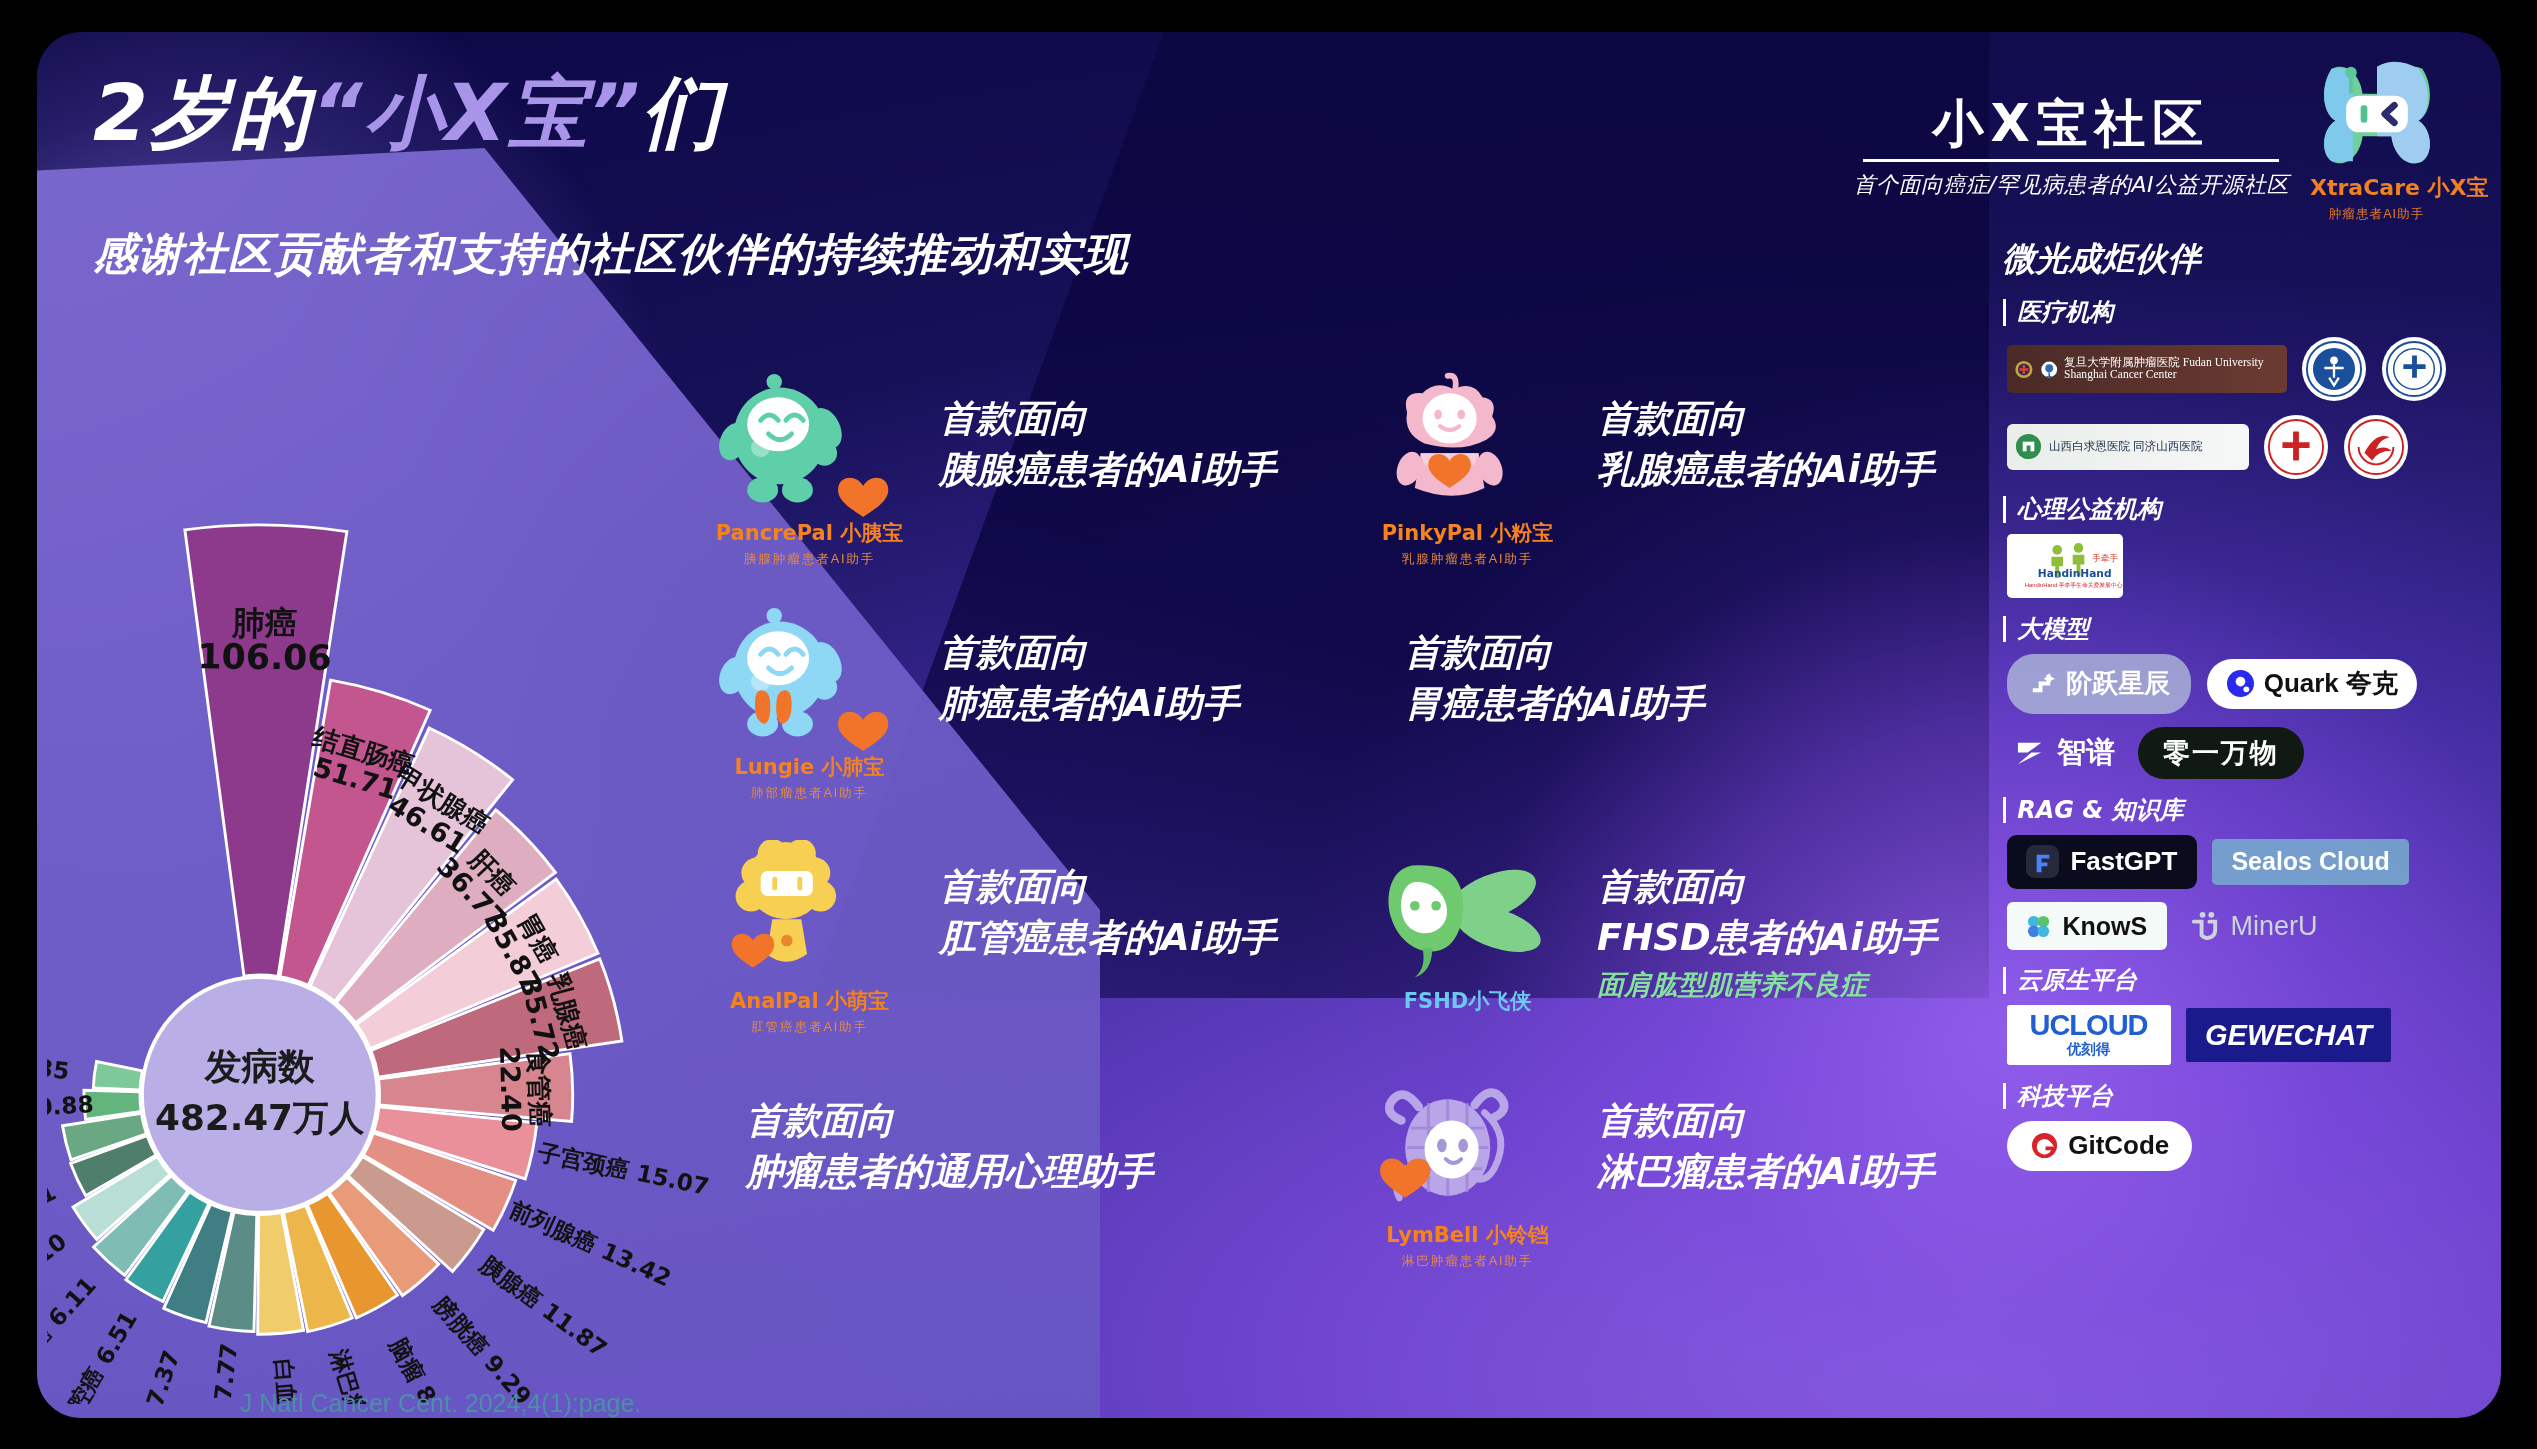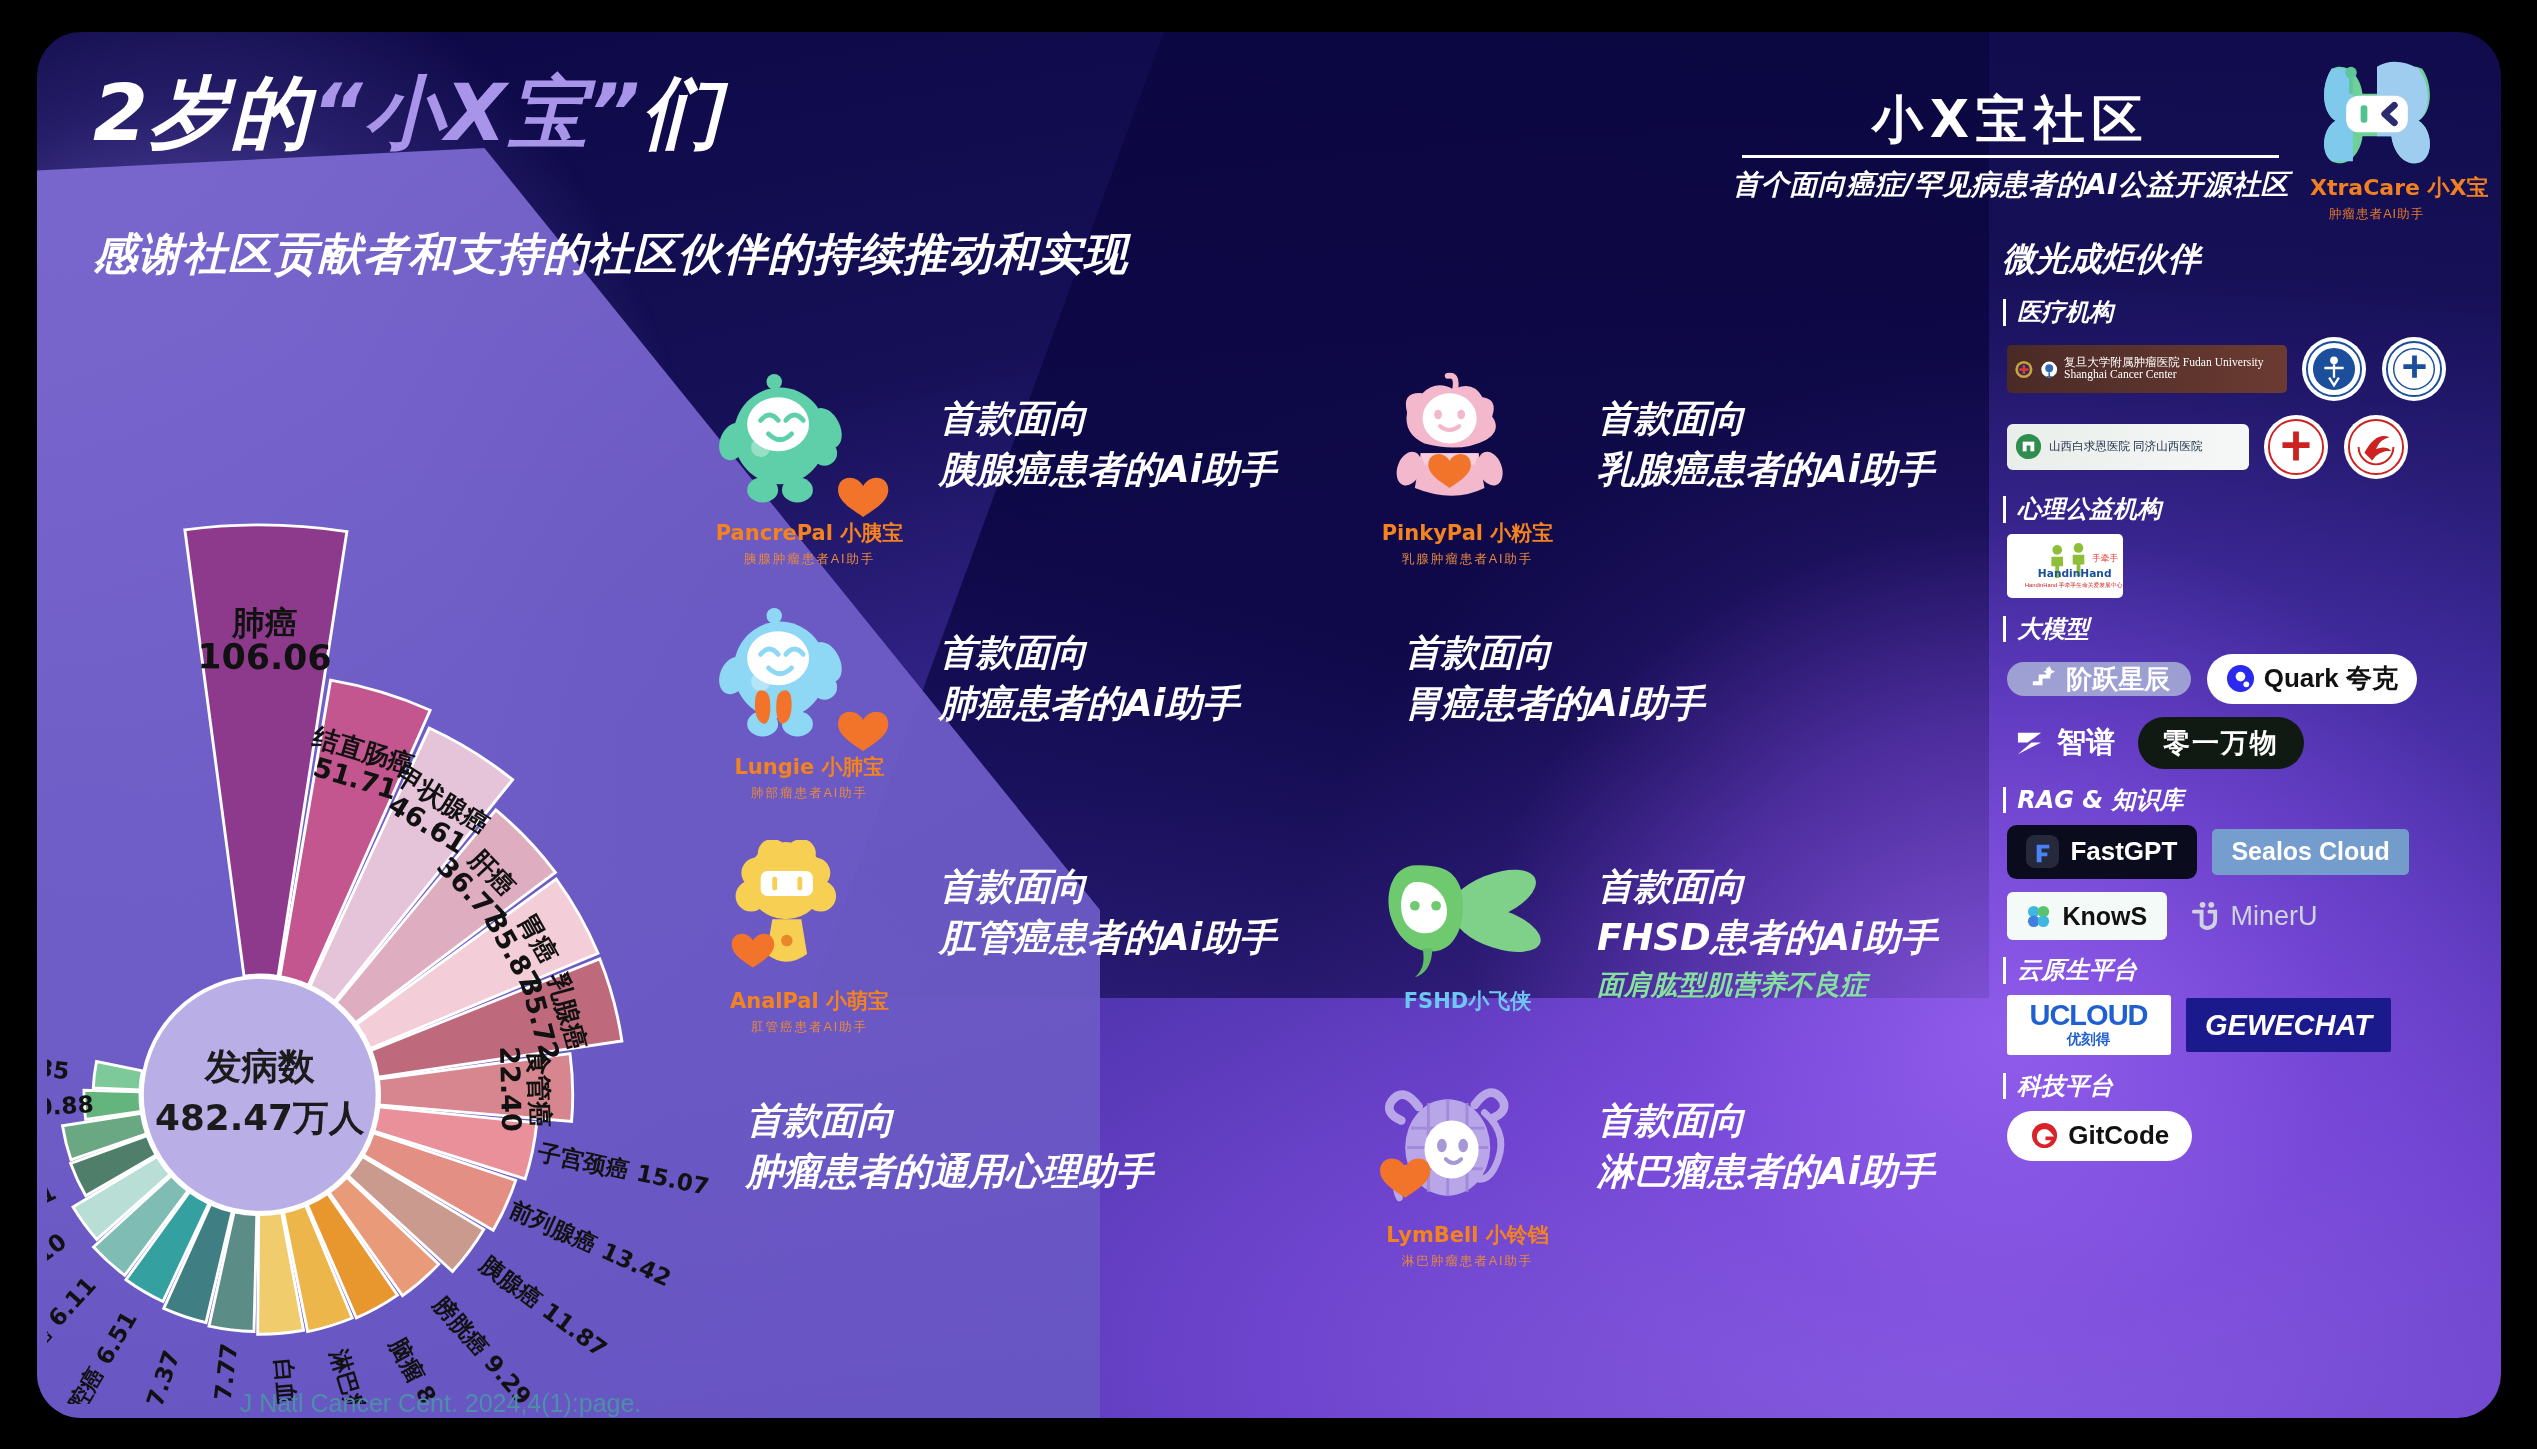--- a/index.html
+++ b/index.html
@@ -64,21 +64,21 @@
     font-family: "DejaVu Sans", sans-serif;
   }
   #brand { position: absolute; right: 58px; top: 29px; display: flex; align-items: center; gap: 21px; }
   #brandText { text-align: center; padding-top: 11.6px; }
   #brandText .bt-main {
     font-size: 51px; font-weight: 800; color: #fff; letter-spacing: 6.8px;
     font-family: "DejaVu Sans", sans-serif; line-height: 1.12;
   }
   #brandText .bt-rule { height: 2.9px; background: #fff; margin: 6.8px 9.7px 7.7px; }
   #brandText .bt-sub {
-    font-size: 28px; font-weight: 700; font-style: italic; color: #fff;
+    font-size: 22px; font-weight: 400; font-style: italic; color: #fff;
     letter-spacing: 0.5px; font-family: "DejaVu Sans", sans-serif;
   }
   #brandLogo { width: 133px; text-align: center; }
   .xlogo { width: 118px; height: 106px; margin: 0 auto; position: relative; }
   #brandLogo .bl-name {
     margin-top: 5.8px; font-size: 22px; font-weight: 800; color: #f08020;
     font-family: "DejaVu Sans", sans-serif; white-space: nowrap;
   }
   #brandLogo .bl-sub { margin-top: 2.9px; font-size: 12.6px; color: #e87a2a; letter-spacing: 1px; }
 
@@ -513,21 +513,21 @@
         <text x="60" y="20" font-size="9" fill="#e03a2f" font-family="DejaVu Sans, sans-serif">手牵手</text>
         <text x="4" y="36" font-size="11" font-weight="700" fill="#1b4f9c" font-family="DejaVu Sans, sans-serif">HandinHand</text>
       </svg>
       <span style="font-size:5.8px;color:#cc2222;">HandinHand 手牵手生命关爱发展中心</span>
             </div>
           </div>
         </div>
         <div class="sb-sec">
           <div class="sb-head">大模型</div>
           <div class="sb-body">
-            <div style="height:34px;border-radius:27px;background:rgba(185,200,220,0.72);display:inline-flex;align-items:flex-start;gap:9.7px;padding:0 21px;">
+            <div style="height:60px;border-radius:27px;background:rgba(185,200,220,0.72);display:inline-flex;align-items:center;gap:9.7px;padding:0 21px;">
               <svg width="29" height="29" viewBox="0 0 30 30">
                 <path d="M5 22h8v-7h8V6" stroke="#fff" stroke-width="4" fill="none"></path>
                 <path d="M22 4l2 4 4 2-4 2-2 4-2-4-4-2 4-2z" fill="#fff"></path>
               </svg>
         <span style="font-size:26px;font-weight:700;color:#fff;">阶跃星辰</span>
             </div>
             <div style="height:50px;border-radius:27px;background:#ffffff;display:inline-flex;align-items:center;gap:8.7px;padding:0 19.3px;">
               <svg width="29" height="29" viewBox="0 0 30 30">
                 <circle cx="15" cy="15" r="14" fill="#2a2aee"></circle>
                 <circle cx="15" cy="13" r="5" fill="#fff"></circle>

